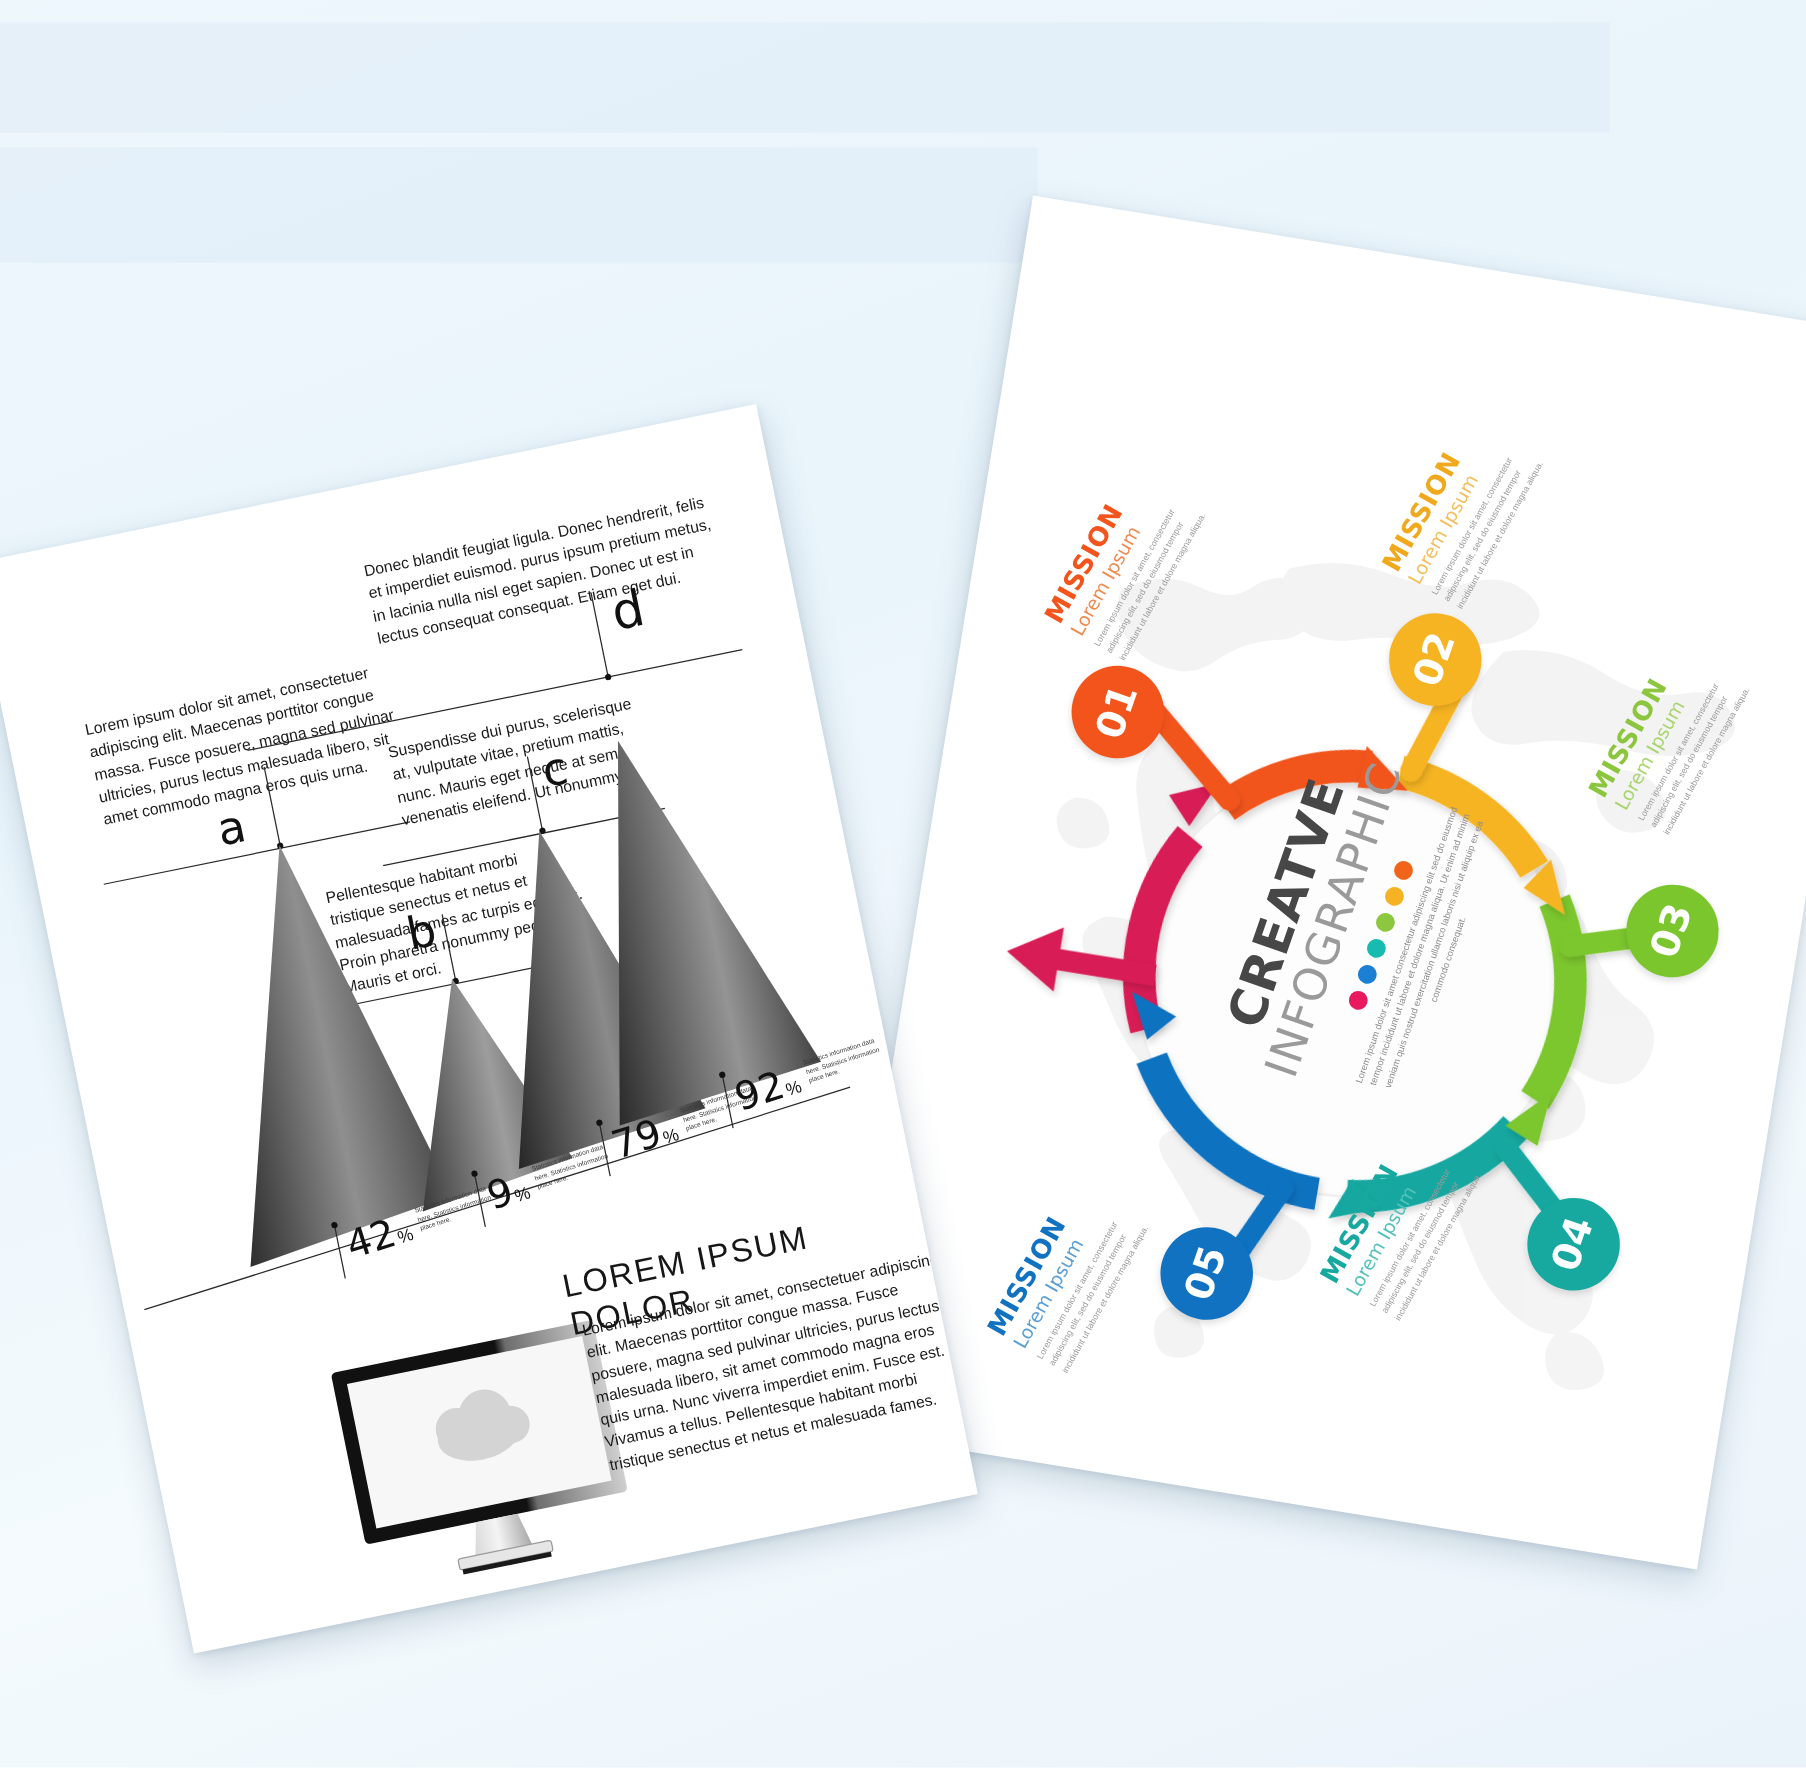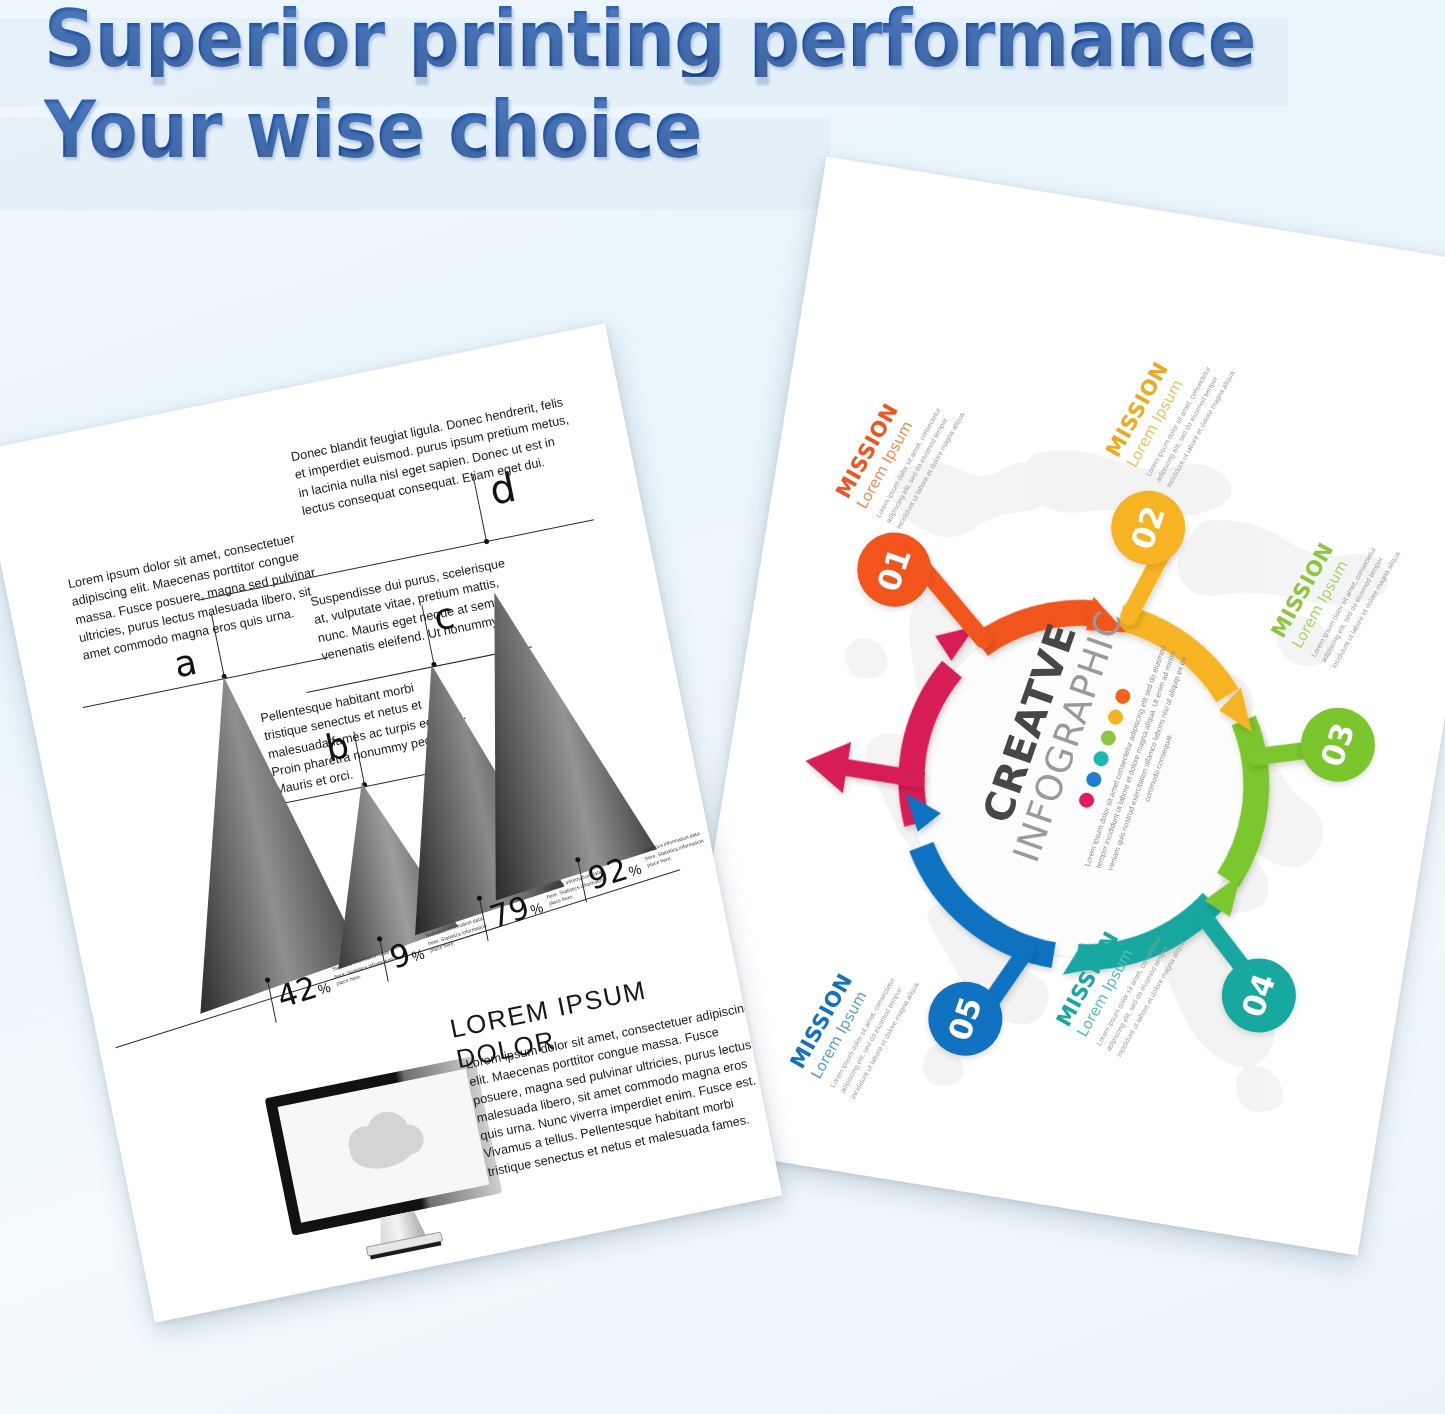--- a/index.html
+++ b/index.html
@@ -123,24 +123,20 @@
 
   .monitor{position:absolute;left:150px;top:688px;width:236px;height:190px;}
 </style>
 </head>
 <body>
 
 <div class="stage">
 
   <div class="headline-band"></div>
   <div class="headline-band2"></div>
-  <div class="headline">
-    <div class="hl-line hl-1">Superior printing performance</div>
-    <div class="hl-line hl-2">Your wise choice</div>
-  </div>
 
   <div class="paper" id="page-right">
 
     <div class="worldmap">
       <svg viewBox="0 0 700 1000" preserveAspectRatio="none">
         <g fill="#e9e9e9">
           <path d="M120 300 q30 -22 62 -12 q26 8 40 -6 q22 -20 48 -8 q14 6 8 22 q-8 20 -30 24 q-26 6 -44 24 q-16 16 -38 12 q-26 -4 -38 -22 q-12 -18 -8 -34z"></path>
           <path d="M250 262 q40 -18 84 -8 q36 8 60 -4 q30 -14 52 4 q16 14 -2 28 q-24 18 -58 18 q-44 0 -76 10 q-34 10 -56 -10 q-16 -16 -4 -38z"></path>
           <path d="M430 300 q44 -14 86 6 q34 14 62 4 q26 -10 40 10 q12 18 -10 30 q-30 16 -70 12 q-46 -4 -80 8 q-30 10 -44 -14 q-10 -20 16 -56z"></path>
           <path d="M180 400 q30 10 36 40 q6 32 26 50 q22 20 14 48 q-8 28 -36 22 q-28 -6 -40 -36 q-14 -34 -22 -66 q-8 -32 22 -58z"></path>

